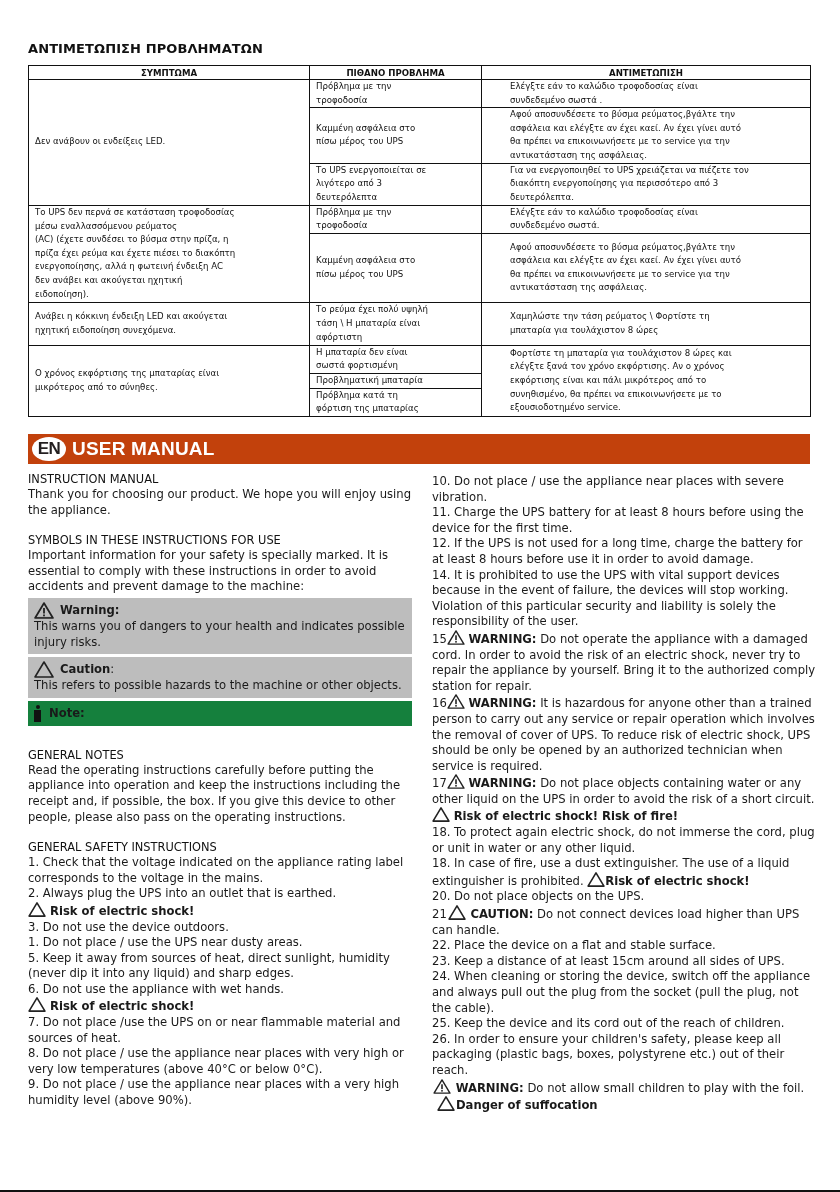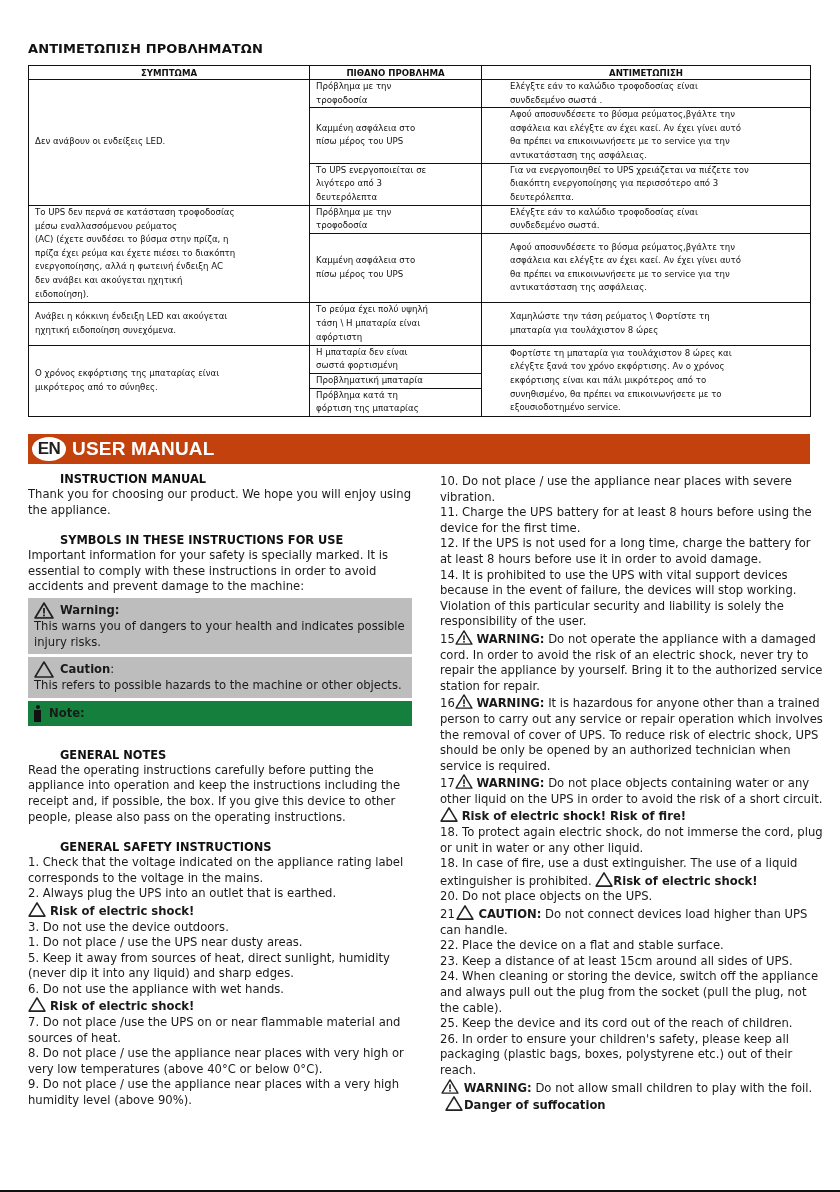--- a/index.html
+++ b/index.html
@@ -21,22 +21,22 @@
   .cell-text { white-space: pre-line; }
 
   
   .banner { position: absolute; left: 28px; top: 434px; width: 782px; height: 30px; background: #c2410c; display: flex; align-items: center; }
   .en-badge { margin-left: 4px; width: 34px; height: 24px; border-radius: 50%; background: #ffffff; display: flex; align-items: center; justify-content: center; font-family: "Liberation Sans", sans-serif; font-weight: bold; font-size: 17px; color: #231f20; letter-spacing: -0.5px; }
   .banner-title { margin-left: 6px; font-family: "Liberation Sans", sans-serif; font-weight: bold; font-size: 19px; color: #ffffff; letter-spacing: 0.2px; }
 
   
   .col { position: absolute; font-family: "DejaVu Sans", sans-serif; font-size: 11.6px; line-height: 15.6px; color: #1a1a1a; }
   .col-left { left: 28px; top: 472px; width: 384px; }
-  .col-right { left: 432px; top: 474px; width: 384px; margin-left: 8px; }
-  .h { font-weight: bold; font-size: 11.4px; line-height: 15px; color: #111; margin-left: 32px; }
+  .col-right { left: 432px; top: 474px; width: 384px; }
+  .h { font-weight: normal; font-size: 11.4px; line-height: 15px; color: #111; }
   .p { }
   .gap { height: 15px; }
   .b { font-weight: bold; }
 
   .notice { padding: 4px 6px 4px 6px; margin: 0 0 3px 0; }
   .notice.warn, .notice.caution { background: #bdbdbd; }
   .notice.note { background: #15803d; }
   .notice .nh { display: flex; align-items: center; font-weight: bold; font-size: 11.6px; line-height: 17px; }
   .notice .nh .tri { margin-right: 6px; }
   .notice .nh .note-i { margin-right: 8px; }
@@ -221,21 +221,21 @@
   <div class="p">11. Charge the UPS battery for at least 8 hours before using the device for the first time.</div>
   <div class="p">12. If the UPS is not used for a long time, charge the battery for at least 8 hours before use it in order to avoid damage.</div>
   <div class="p">14. It is prohibited to use the UPS with vital support devices because in the event of failure, the devices will stop working. Violation of this particular security and liability is solely the responsibility of the user.</div>
 
   <div class="p">
     <span>15</span><svg class="tri" width="18" height="15" viewBox="0 0 20 17">
         <path d="M10 1 L19 16 L1 16 Z" fill="none" stroke="#222" stroke-width="1.6" stroke-linejoin="round"></path>
         <rect x="9.1" y="6" width="1.8" height="5.5" fill="#222"></rect>
         <rect x="9.1" y="12.5" width="1.8" height="1.8" fill="#222"></rect>
       </svg>
-    <span class="b">WARNING:</span><span> Do not operate the appliance with a damaged cord. In order to avoid the risk of an electric shock, never try to repair the appliance by yourself. Bring it to the authorized service station for repair.</span>
+    <span class="b">WARNING:</span><span> Do not operate the appliance with a damaged cord. In order to avoid the risk of an electric shock, never try to repair the appliance by yourself. Bring it to the authorized comply station for repair.</span>
   </div>
 
   <div class="p">
     <span>16</span><svg class="tri" width="18" height="15" viewBox="0 0 20 17">
         <path d="M10 1 L19 16 L1 16 Z" fill="none" stroke="#222" stroke-width="1.6" stroke-linejoin="round"></path>
         <rect x="9.1" y="6" width="1.8" height="5.5" fill="#222"></rect>
         <rect x="9.1" y="12.5" width="1.8" height="1.8" fill="#222"></rect>
       </svg>
     <span class="b">WARNING:</span><span> It is hazardous for anyone other than a trained person to carry out any service or repair operation which involves the removal of cover of UPS. To reduce risk of electric shock, UPS should be only be opened by an authorized technician when service is required.</span>
   </div>

